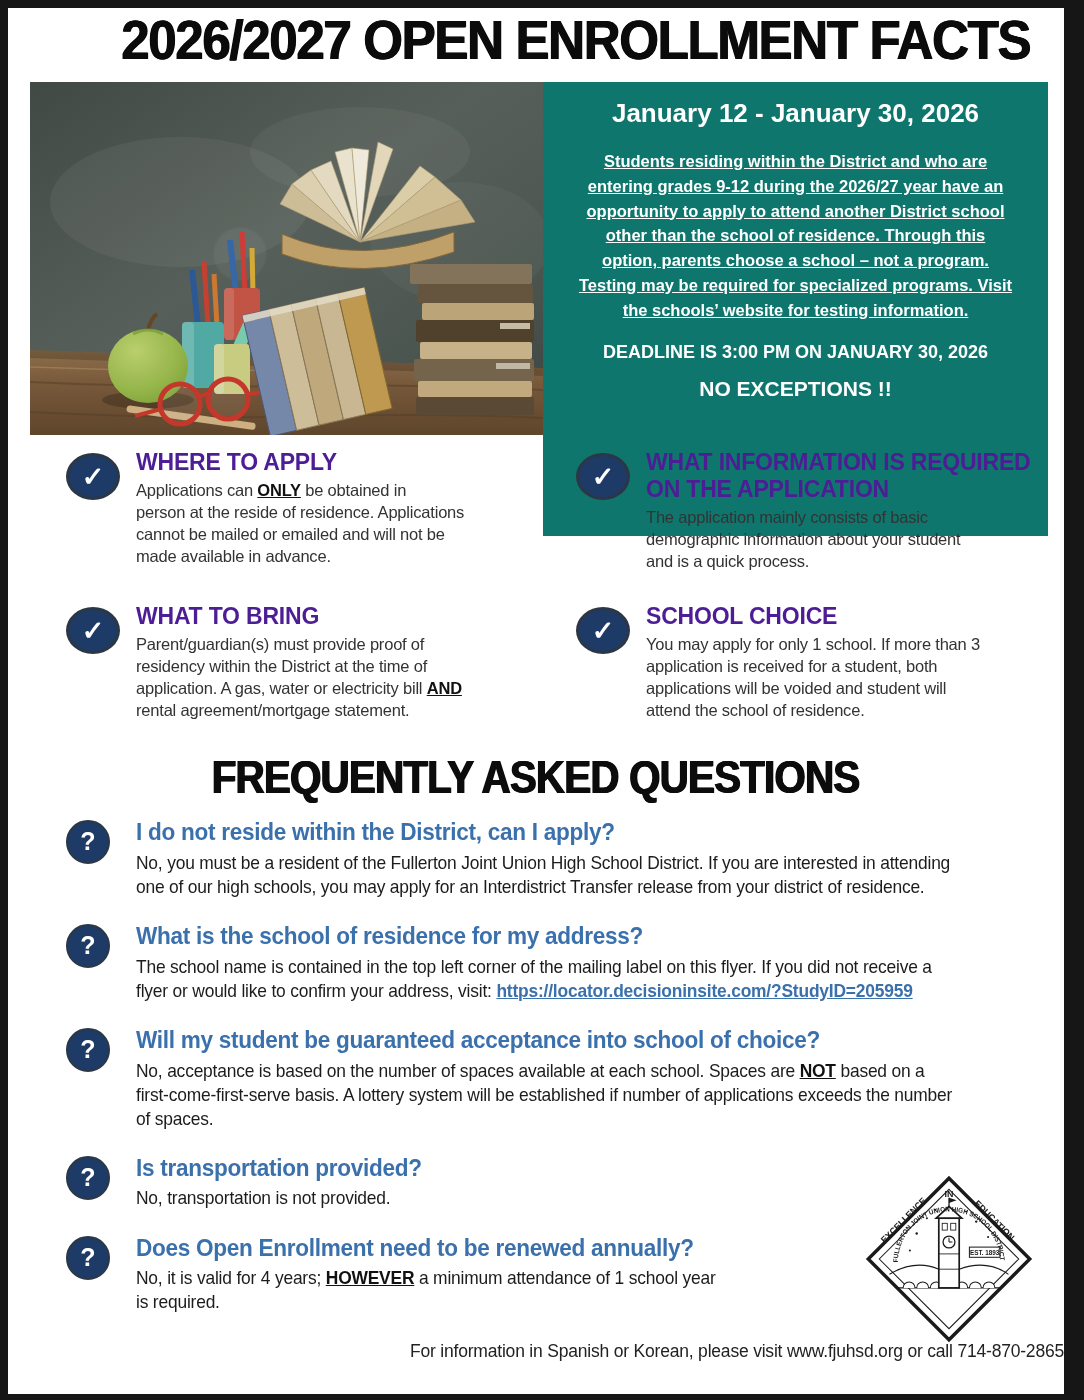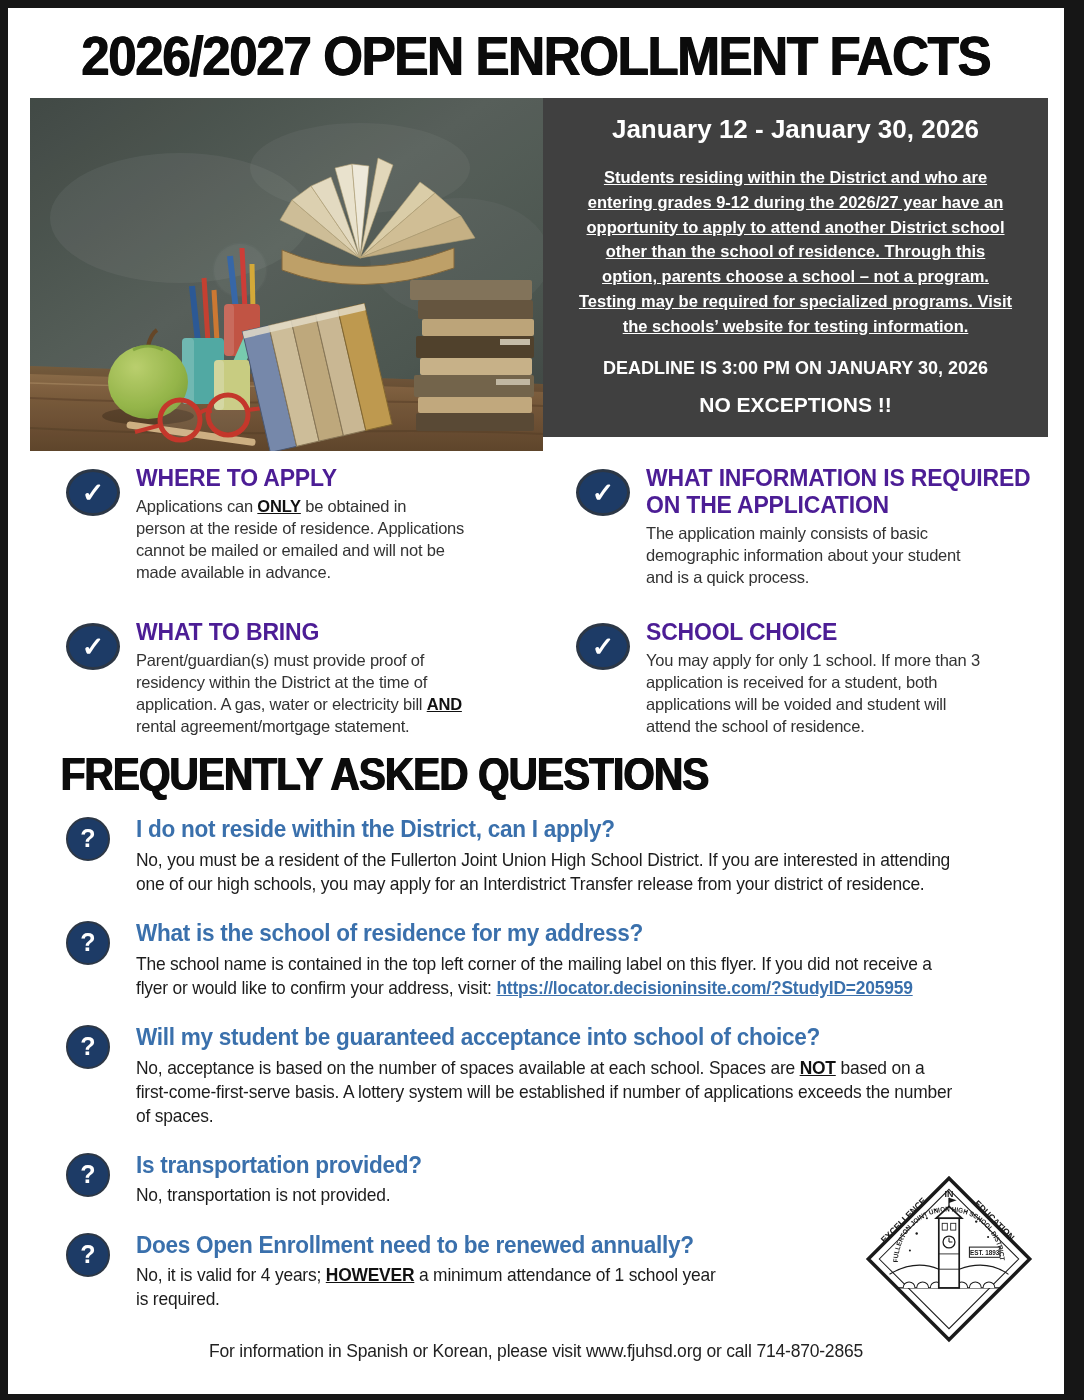--- a/index.html
+++ b/index.html
@@ -1,33 +1,33 @@
 <!DOCTYPE html>
 <html><head>
 <meta charset="utf-8">
 <style>
   * { margin:0; padding:0; box-sizing:border-box; }
   html,body { width:1084px; height:1400px; }
   body { background:#161616; font-family:"Liberation Sans", sans-serif; position:relative; }
   .page { position:absolute; left:8px; top:8px; width:1056px; height:1386px; background:#ffffff; overflow:hidden; }
 
   
-  .main-title { text-align:center; padding-top:16px; }
+  .main-title { text-align:right; }
   .main-title span{
     display:inline-block; font-size:55px; font-weight:700; color:#0b0b0b;
     letter-spacing:-1.5px; transform:scaleX(0.93);
     text-shadow:0.6px 0 0 #0b0b0b, -0.6px 0 0 #0b0b0b;
     white-space:nowrap;
   }
 
   
   .hero { display:flex; margin:10px 0 0 22px; width:1018px; height:353px; }
   .hero-photo { width:513px; height:353px; flex:0 0 513px; }
   .hero-box {
-    width:505px; height:339px; background:#404040; color:#ffffff;
+    width:505px; height:454px; background:#0f766e; color:#ffffff;
     text-align:center; padding:16px 18px 10px; font-weight:700;
   }
   .hero-date { font-size:26px; font-weight:700; margin-bottom:20px; }
   .hero-para { font-size:16.5px; line-height:1.5; white-space:pre-line;text-decoration:underline; }
   .hero-deadline { font-size:18px; margin-top:20px; }
   .hero-noexc { font-size:21px; margin-top:14px; }
 
   
   .know-heading { text-align:center; margin-top:12px; }
   .know-heading span{
@@ -49,21 +49,21 @@
     color:#4c1d95; font-weight:700; font-size:23px; line-height:1.18;
     margin-bottom:4px; white-space:pre-line; letter-spacing:-0.2px;
   }
   .know-body{
     font-size:16.5px; color:#333333; line-height:1.33; white-space:pre-line;
     letter-spacing:-0.2px;
   }
   .bu { font-weight:700; text-decoration:underline; color:#111111; }
 
   
-  .faq-heading { text-align:left; margin-top:8px; margin-bottom:14px; }
+  .faq-heading { text-align:center; margin-top:27px; margin-bottom:14px; }
   .faq-heading span{
     display:inline-block; font-size:47px; font-weight:700; color:#0c0c0c;
     transform:scaleX(0.86); letter-spacing:-1px;
     text-shadow:0.8px 0 0 #0c0c0c, -0.8px 0 0 #0c0c0c;
   }
   .faq-list { padding-left:58px; }
   .faq-item { display:flex; gap:26px; margin-bottom:23px; }
   .q-badge{
     flex:0 0 44px; width:44px; height:44px; border-radius:50%;
     background:#1d3b66; border:2px solid #2c3746; color:#ffffff;
@@ -80,21 +80,21 @@
   .faq-answer{
     font-size:18.5px; color:#1c1c1c; line-height:1.3; white-space:pre-line;
     transform:scaleX(0.94); transform-origin:left top; width:106%;
     letter-spacing:-0.2px;
   }
   .faq-link { color:#3a70ac; font-weight:700; text-decoration:underline; cursor:pointer; }
 
   
   .footer{
     position:absolute; left:0; bottom:32px; width:100%;
-    text-align:center; font-size:17.5px; color:#222222; letter-spacing:-0.2px;
+    text-align:right; font-size:17.5px; color:#222222; letter-spacing:-0.2px;
   }
   .seal { position:absolute; right:30px; bottom:50px; width:170px; height:170px; }
 </style>
 </head>
 <body>
 
 <div class="page">
 
   <div class="main-title">
     <span>2026/2027 OPEN ENROLLMENT FACTS</span>

